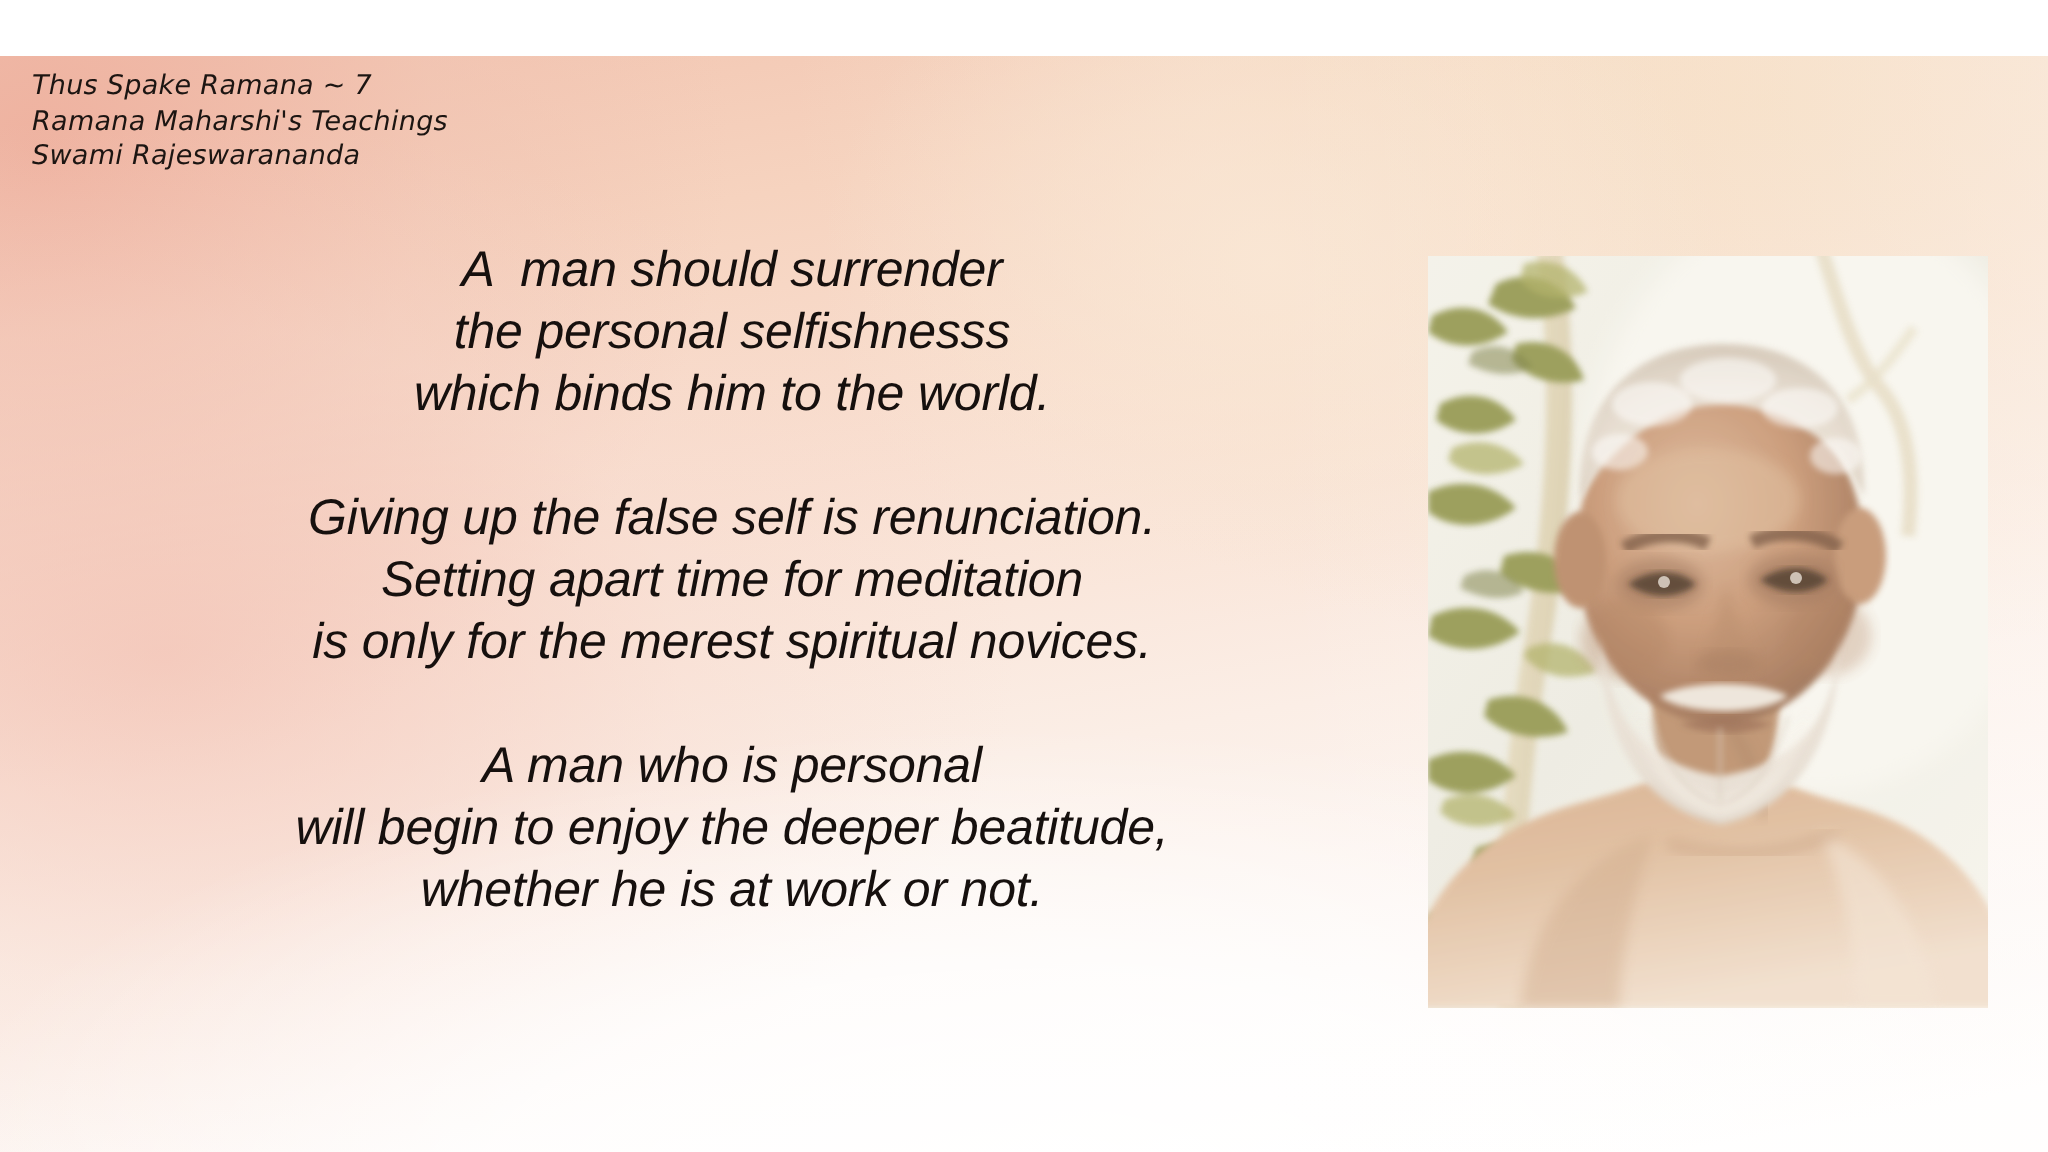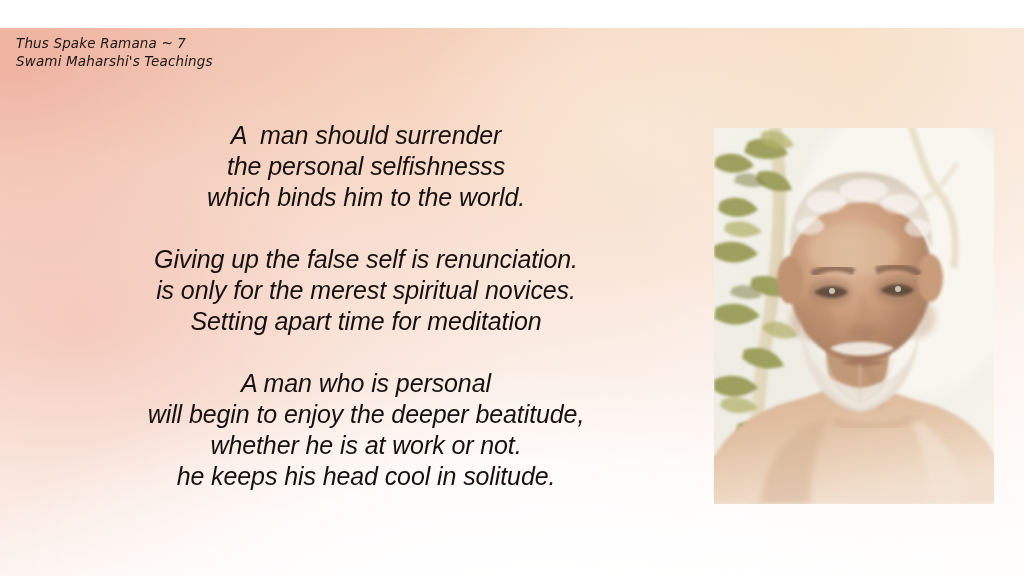--- a/index.html
+++ b/index.html
@@ -133,42 +133,42 @@
   <div class="bg-base"></div>
   <div class="bg-wash-a"></div>
   <div class="bg-wash-b"></div>
   <div class="bg-wash-c"></div>
   <div class="bg-wash-e"></div>
   <div class="bg-wash-d"></div>
   <div class="bg-wash-f"></div>
 
   <div class="credits">
     <div>Thus Spake Ramana ~ 7</div>
-    <div>Swami Maharshi's Teachings</div>
+    <div>Ramana Maharshi's Teachings</div>
+    <div>Swami Rajeswarananda</div>
   </div>
 
   <div class="quote">
 
     <div class="stanza">
       <span class="qline">A  man should surrender</span>
       <span class="qline">the personal selfishnesss</span>
       <span class="qline">which binds him to the world.</span>
     </div>
 
     <div class="stanza">
       <span class="qline">Giving up the false self is renunciation.</span>
+      <span class="qline">Setting apart time for meditation</span>
       <span class="qline">is only for the merest spiritual novices.</span>
-      <span class="qline">Setting apart time for meditation</span>
     </div>
 
     <div class="stanza">
       <span class="qline">A man who is personal</span>
       <span class="qline">will begin to enjoy the deeper beatitude,</span>
       <span class="qline">whether he is at work or not.</span>
-      <span class="qline">he keeps his head cool in solitude.</span>
     </div>
 
   </div>
 
   <div class="photo">
     <svg viewBox="0 0 280 376" preserveAspectRatio="xMidYMid slice">
       <defs>
         <linearGradient id="pbg" x1="0" y1="0" x2="1" y2="1">
           <stop offset="0%" stop-color="#f3f2ea"></stop>
           <stop offset="45%" stop-color="#ecebe2"></stop>

